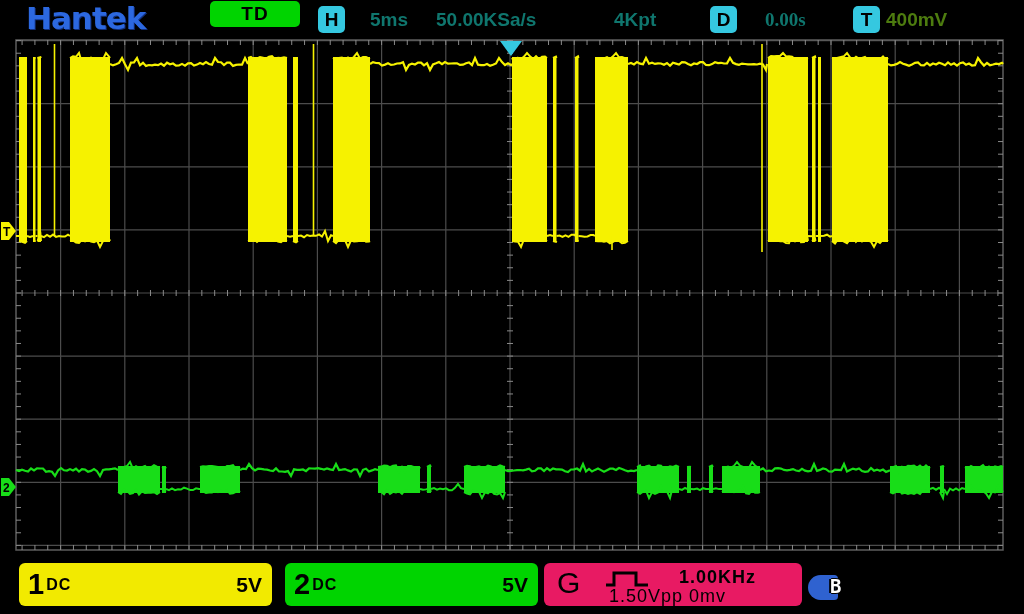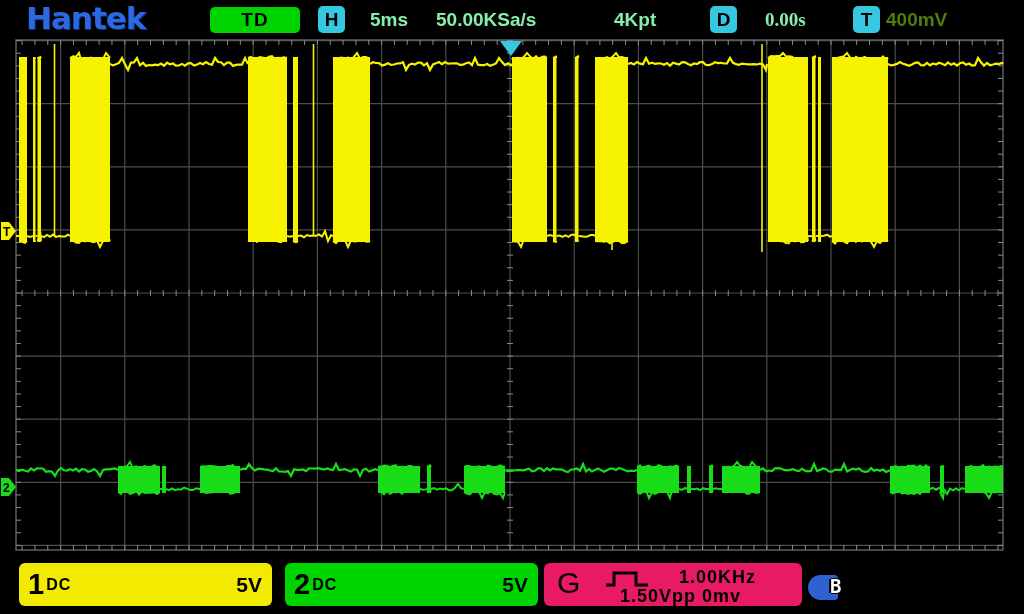--- a/index.html
+++ b/index.html
@@ -12,26 +12,26 @@
   .hdr { position:absolute; left:0; top:0; width:976px; height:38px; background:#000; z-index:5; }
   .logo {
     position:absolute; left:26px; top:0px; font-size:31px; font-weight:800;
     color:#2c68e0; letter-spacing:-1px; text-shadow:1px 1px 0 #12307e;
     font-family:"DejaVu Sans", sans-serif;
   }
   .badge {
     position:absolute; display:flex; align-items:center; justify-content:center;
     font-weight:bold; color:#000; border-radius:5px;
   }
-  .badge.td  { left:210px; top:7px; width:90px; height:26px; background:#00d400; font-size:19px; letter-spacing:1px; }
+  .badge.td  { left:210px; top:1px; width:90px; height:26px; background:#00d400; font-size:19px; letter-spacing:1px; }
   .badge.cy  { width:27px; height:27px; top:6px; background:#35c8e0; font-size:19px; }
   .badge.hb  { left:318px; }
   .badge.db  { left:710px; }
   .badge.tb  { left:853px; }
-  .hval { position:absolute; top:9px; color:#86efac; font-weight:bold; font-size:19px; }
+  .hval { position:absolute; top:9px; color:#0f766e; font-weight:bold; font-size:19px; }
   .hv-timebase { left:370px; }
   .hv-rate     { left:436px; }
   .hv-depth    { left:614px; }
   .hv-offset   { left:765px;font-family:Liberation Serif, serif; }
   .hv-trig     { left:886px; color:#4d7c0f; }
   
   #plot { position:absolute; left:0; top:0; z-index:1; }
   
   .wm { position:absolute; left:18px; top:82px; z-index:4; color:#cfcfcf; line-height:1; }
   .wm .l1 { font-size:13px; margin-bottom:11px; }
@@ -48,21 +48,21 @@
   .chnum   { font-size:29px; font-weight:bold; line-height:1; }
   .chmode  { font-size:16px; font-weight:bold; margin-left:2px; letter-spacing:1px; }
   .chscale { font-size:21px; font-weight:bold; margin-left:auto; }
   .gen {
     position:absolute; left:544px; top:7px; width:258px; height:43px;
     background:#e81a63; border-radius:6px; color:#000;
   }
   .gen .glabel { position:absolute; left:13px; top:3px; font-size:30px; font-weight:normal; }
   .gen .gwave  { position:absolute; left:60px; top:7px; }
   .gen .gfreq  { position:absolute; left:135px; top:4px;  font-size:18px; font-weight:bold; letter-spacing:1px; }
-  .gen .gamp   { position:absolute; left:76px; top:23px; font-size:18px; font-weight:bold; letter-spacing:1px; }
+  .gen .gamp   { position:absolute; left:65px; top:23px; font-size:18px; font-weight:normal; letter-spacing:1px; }
   .usb-blob {
     position:absolute; left:808px; top:19px; width:30px; height:25px;
     background:#2f62d0; border-radius:13px 4px 4px 13px;
   }
   .usb-b {
     position:absolute; left:830px; top:19px; font-size:19px; font-weight:bold;
     color:#fff; font-family:"DejaVu Sans Mono", monospace;
     text-shadow:-2px 0 0 #000, 2px 0 0 #000, 0 -1px 0 #000, 0 1px 0 #000;
   }
 </style>

